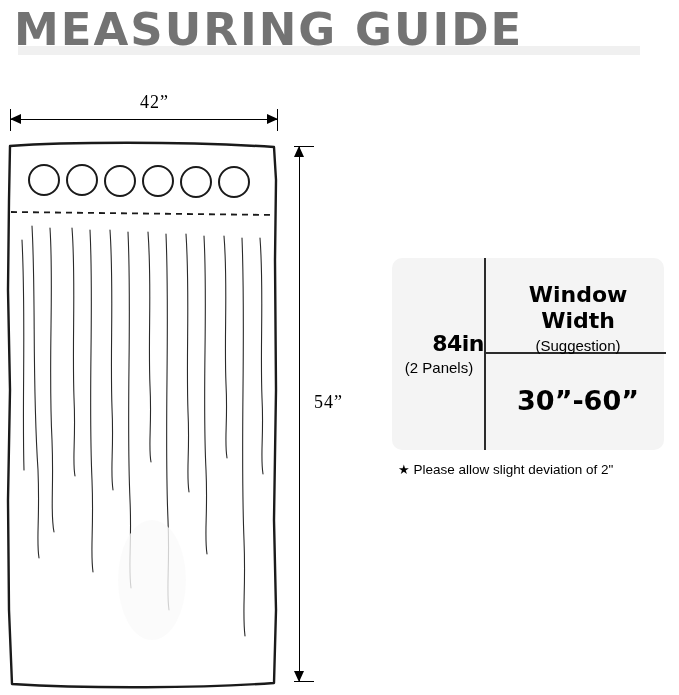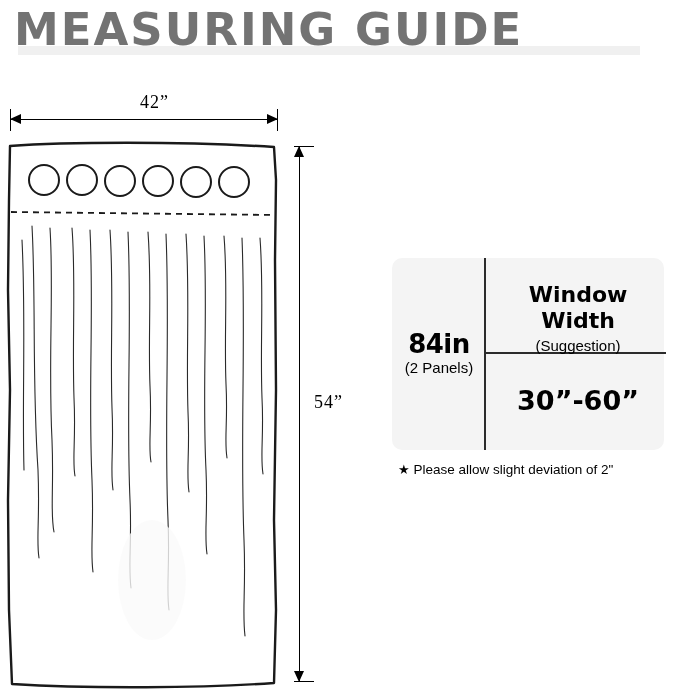--- a/index.html
+++ b/index.html
@@ -177,23 +177,24 @@
     position: absolute;
     left: 394px;
     top: 330px;
     width: 90px;
     text-align: center;
   }
   #panel-size .big {
     display: block;
     font-family: "DejaVu Sans", sans-serif;
     font-weight: bold;
-    font-size: 26px;
+    font-size: 22px;
     line-height: 28px;
     letter-spacing: -0.5px;
+    text-align: right;
   }
   #panel-size .small {
     display: block;
     font-size: 15px;
     line-height: 18px;
     margin-top: 1px;
   }
   #win-width {
     position: absolute;
     left: 488px;

